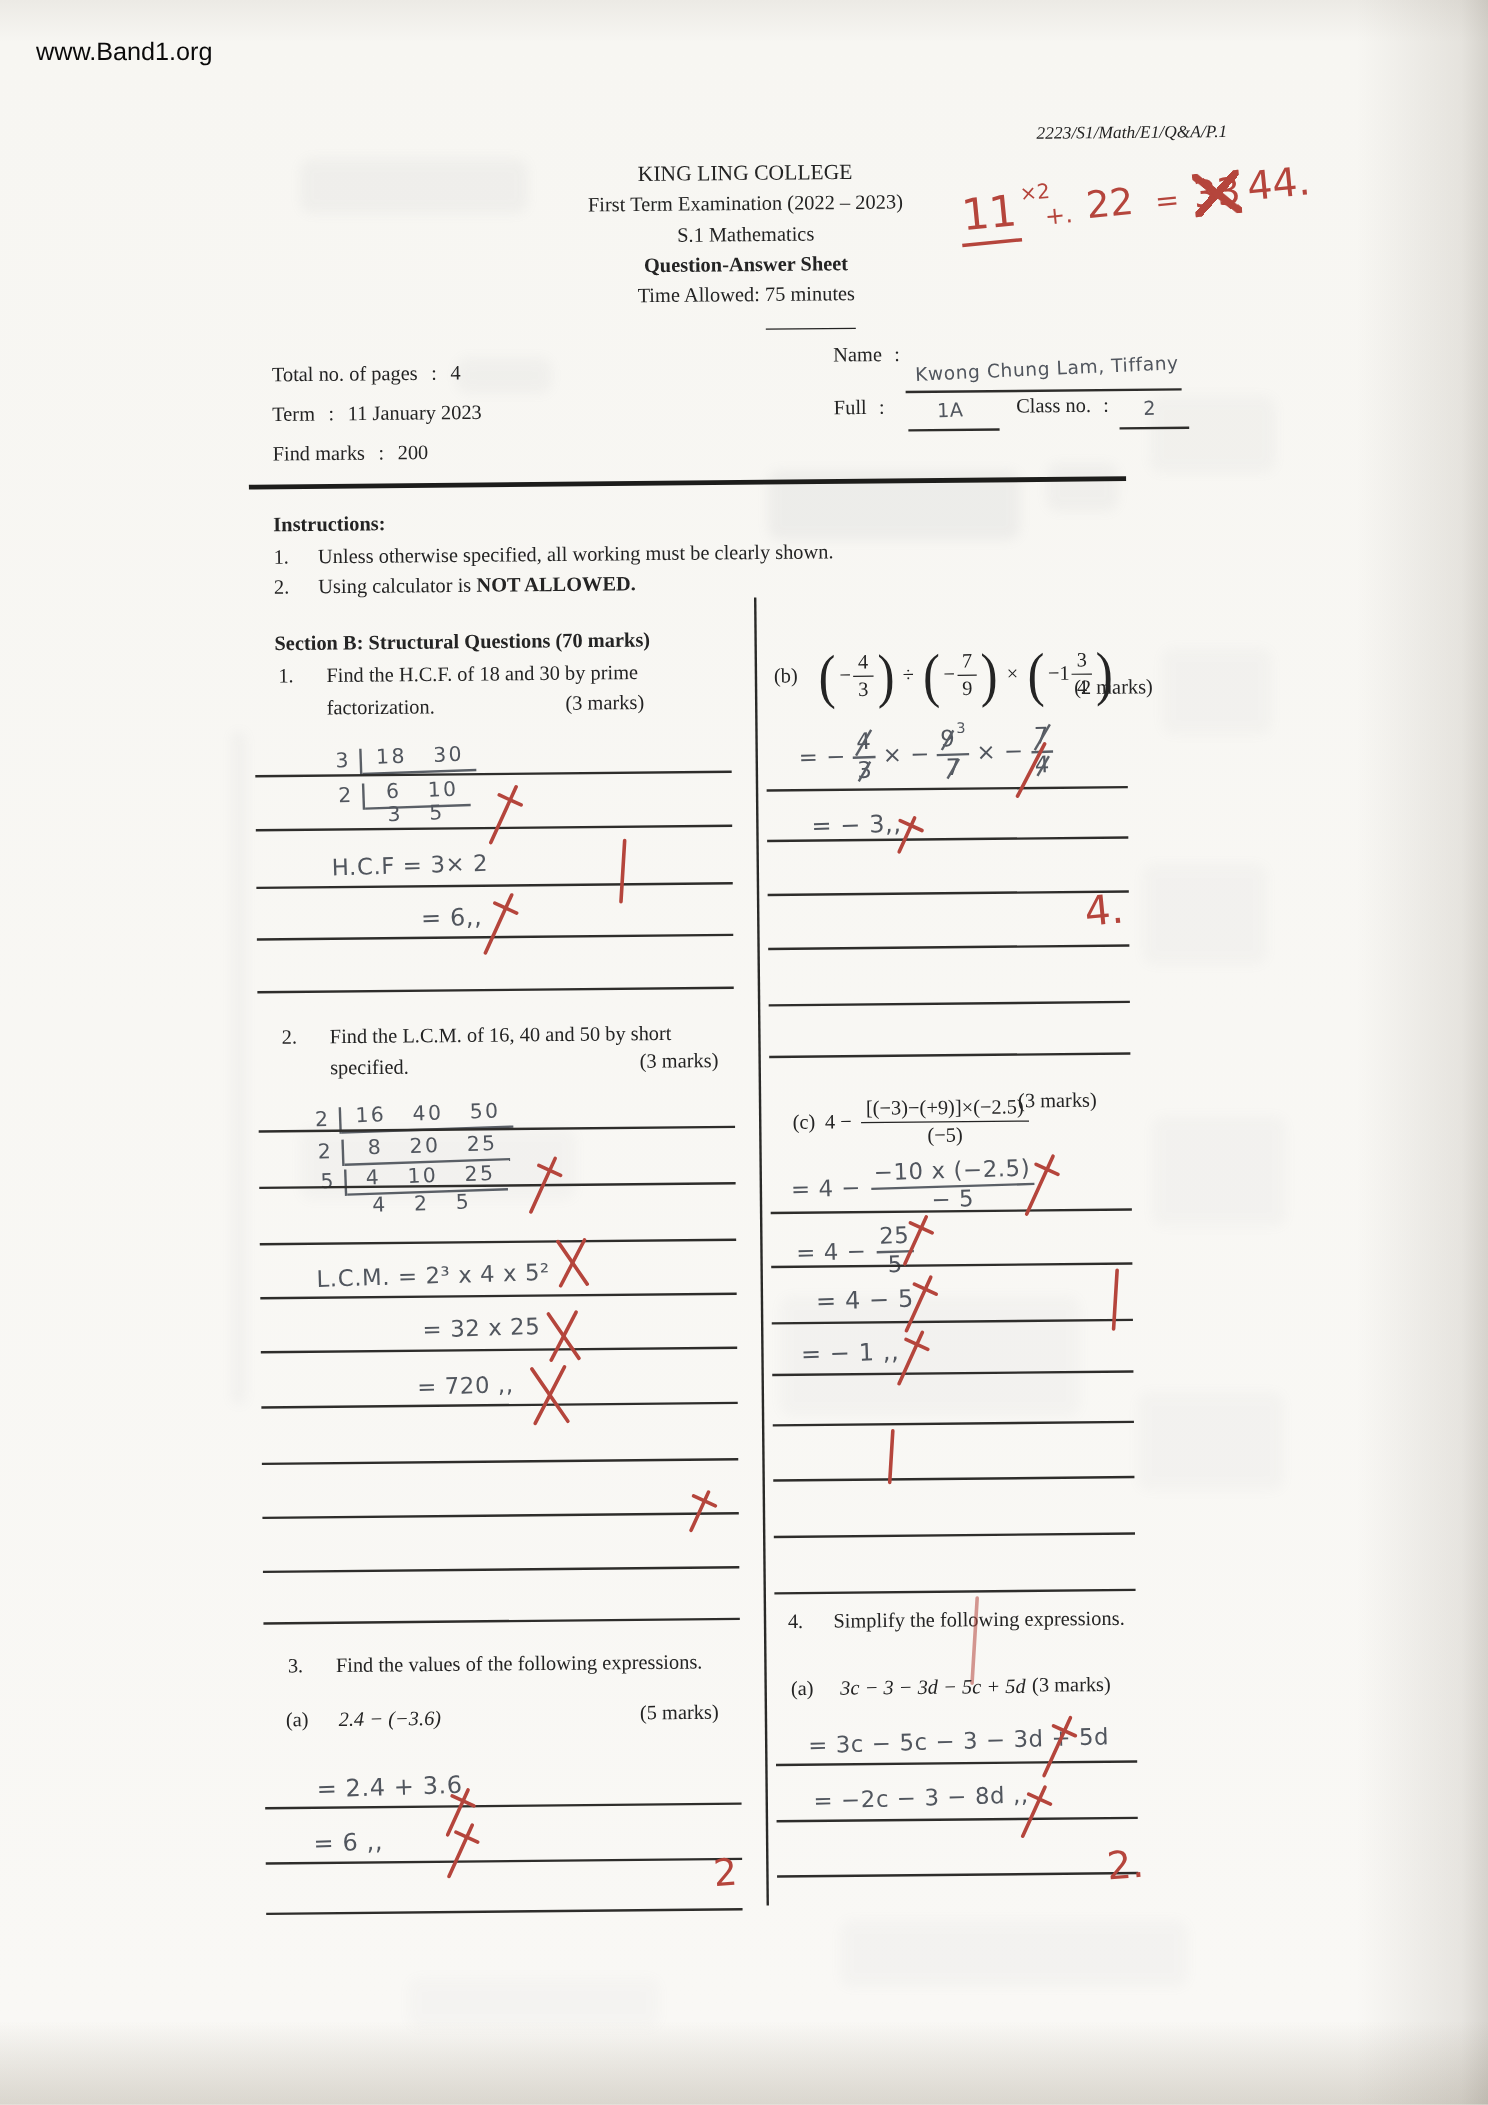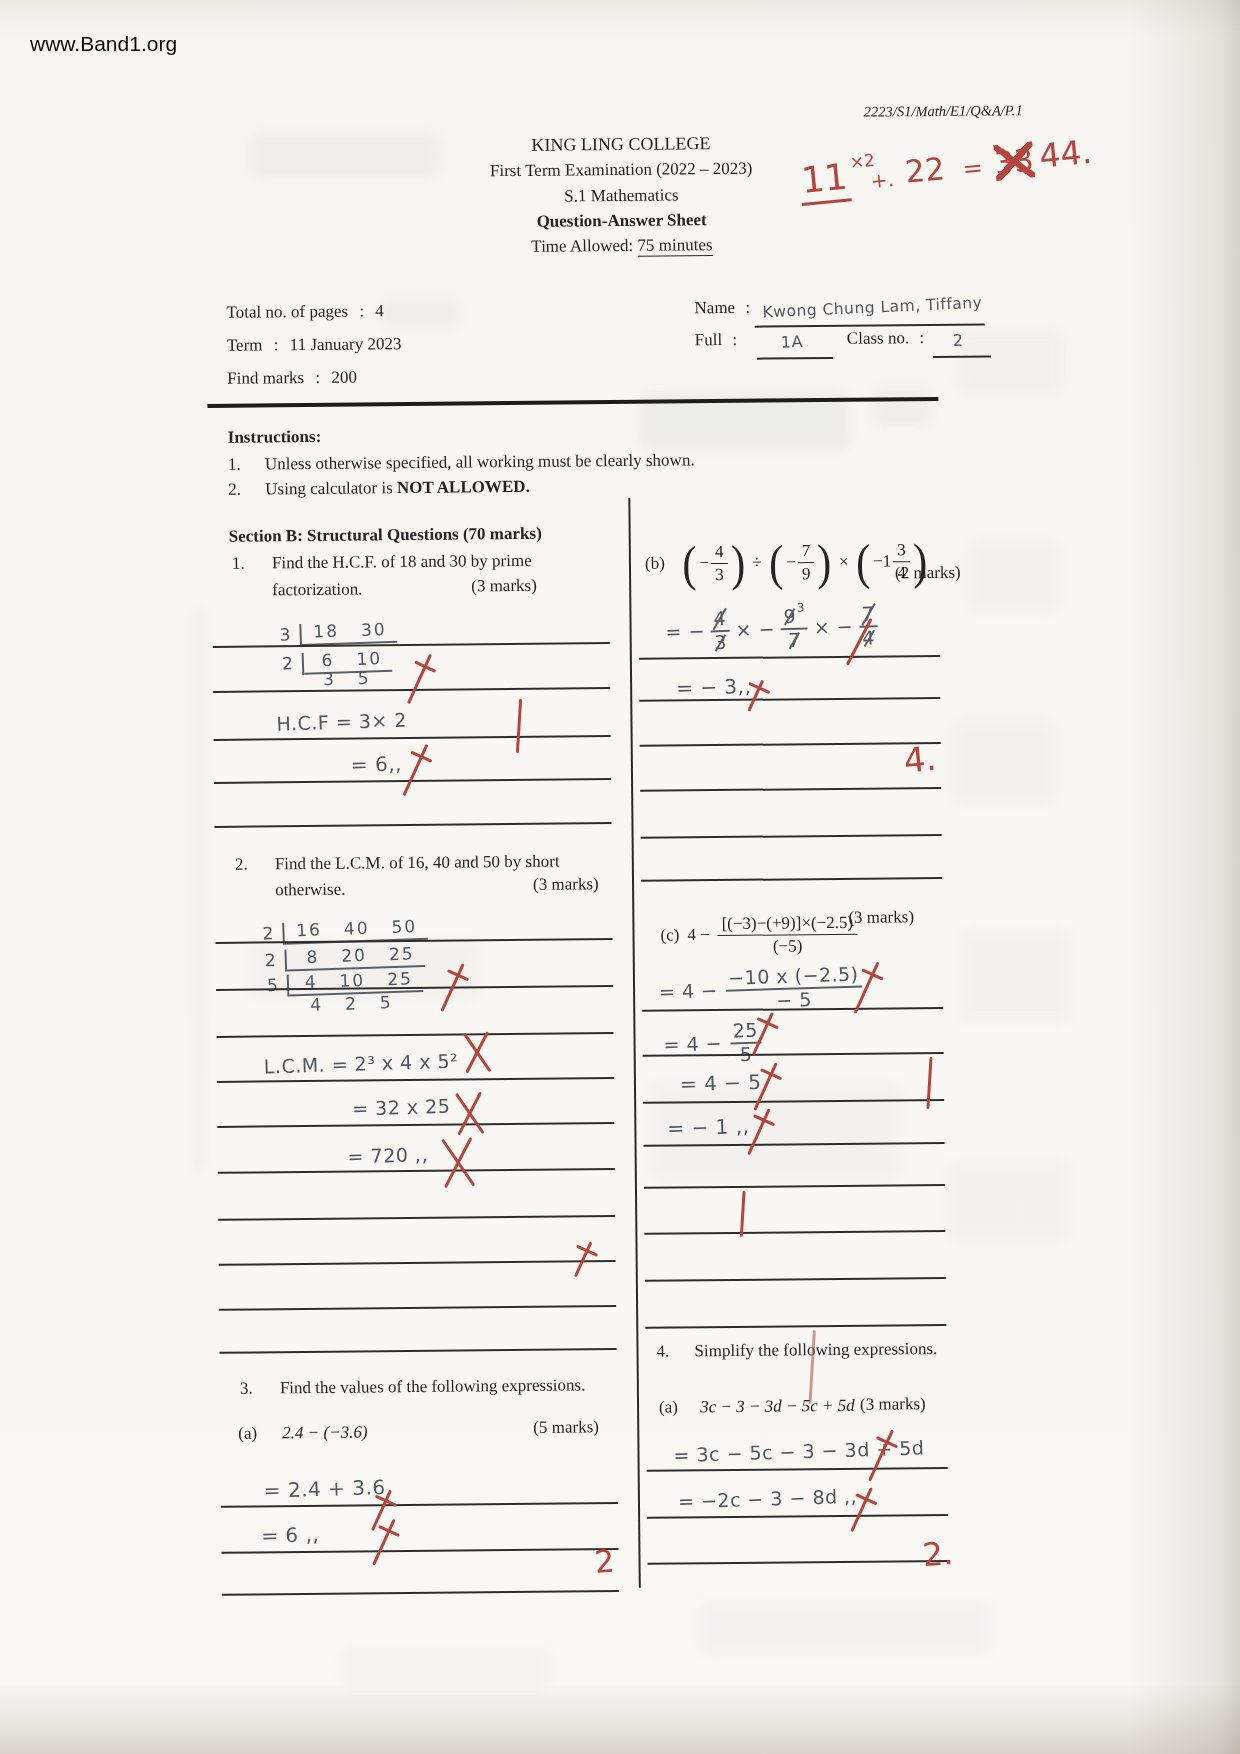--- a/index.html
+++ b/index.html
@@ -20,21 +20,21 @@
   .center{text-align:center;}
   .hw{font-family:"DejaVu Sans",sans-serif;color:#51565e;white-space:nowrap;
       letter-spacing:.5px;transform:rotate(-1.2deg);}
   .hwred{font-family:"DejaVu Sans",sans-serif;color:#b5453c;white-space:nowrap;}
   .line{position:absolute;height:2px;background:#2e2d2b;}
   .lineL{left:215px;width:397px;}
   .lineR{left:641px;width:301px;}
   .blank{position:absolute;height:2px;background:#2e2d2b;}
   .thickrule{position:absolute;left:212px;width:731px;height:4px;background:#1d1d1b;}
   .divider{position:absolute;left:632px;top:498px;width:2px;height:1090px;background:#2a2a28;}
-  .u75{border-bottom:1.6px solid #242424;padding-bottom:1px;}
+  .u75{border-bottom:1.6px solid #242424;padding-bottom:19px;}
   
   .sdrow{position:absolute;display:flex;align-items:flex-end;font-family:"DejaVu Sans",sans-serif;
          color:#51565e;font-size:17px;letter-spacing:2px;transform:rotate(-1.4deg);}
   .sdd{padding:0 7px 2px 0;border-right:2px solid #5a5f66;}
   .sdg{padding:0 10px 2px 12px;border-bottom:2px solid #5a5f66;display:flex;gap:22px;}
   .sdg.noline{border-bottom:none;}
   .sdd.noline{border-right:none;}
   
   .frac{display:inline-flex;flex-direction:column;align-items:center;vertical-align:middle;line-height:1.15;}
   .frac .fn{padding:0 4px 1px;border-bottom:1.6px solid #242424;}
@@ -113,21 +113,21 @@
     <span>Term</span>
     <span style="padding:0 7px;">:</span>
     <span>11 January 2023</span>
   </div>
   <div class="abs printed" style="left:232px;top:365px;">
     <span>Find marks</span>
     <span style="padding:0 7px;">:</span>
     <span>200</span>
   </div>
 
-  <div class="abs printed" style="left:700px;top:299px;">
+  <div class="abs printed" style="left:700px;top:287px;">
     <span>Name</span>
     <span style="padding:0 6px;">:</span>
   </div>
   <div class="blank" style="left:760px;top:327px;width:230px;"></div>
   <div class="abs hw" style="left:768px;top:301px;font-size:15.5px;transform:rotate(-2deg);">Kwong Chung Lam, Tiffany</div>
 
   <div class="abs printed" style="left:700px;top:331px;">
     <span>Full</span>
     <span style="padding:0 6px;">:</span>
   </div>
@@ -190,21 +190,21 @@
   <div class="abs hw" style="left:352px;top:750px;font-size:20px;">= 6,,</div>
   <div class="line lineL" style="top:778px;"></div>
   <div class="line lineL" style="top:822px;"></div>
 
   <div class="tick" style="left:420px;top:650px;height:54px;"></div>
   <div class="tick" style="left:415px;top:740px;height:56px;"></div>
   <div class="vmark" style="left:519px;top:698px;height:54px;"></div>
 
   <div class="abs printed" style="left:235px;top:851px;">2.</div>
   <div class="abs printed" style="left:275px;top:851px;">Find the L.C.M. of 16, 40 and 50 by short</div>
-  <div class="abs printed" style="left:275px;top:877px;">otherwise.</div>
+  <div class="abs printed" style="left:275px;top:877px;">specified.</div>
   <div class="abs printed" style="left:533px;top:874px;">(3 marks)</div>
 
   <div class="sdrow" style="left:262px;top:916px;">
     <span class="sdd">2</span>
     <span class="sdg">
         <span>16</span>
         <span>40</span>
         <span>50</span>
       </span>
   </div>

